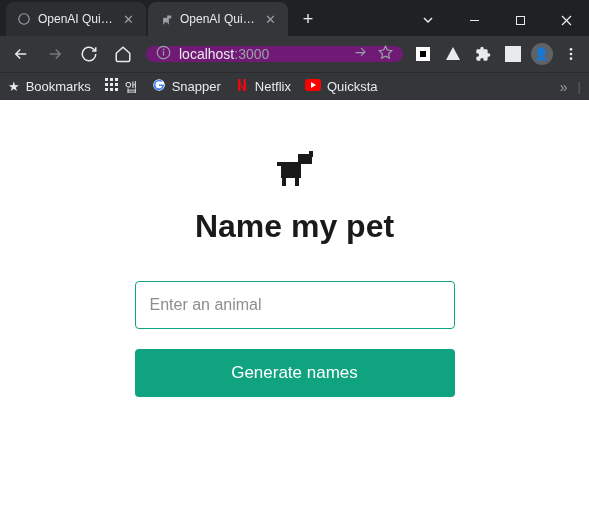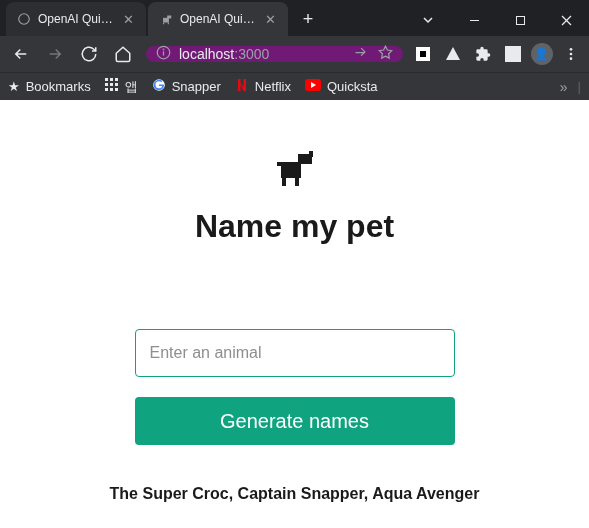--- a/index.html
+++ b/index.html
@@ -37,23 +37,23 @@
     .bm-right { margin-left: auto; display: flex; align-items: center; gap: 10px; }
     .bm-folder { width: 14px; height: 11px; background: #f5c518; border-radius: 1px; position: relative; }
     .bm-folder::before { content: ''; position: absolute; top: -3px; left: 0; width: 6px; height: 3px; background: #f5c518; border-radius: 1px 1px 0 0; }
     .chevrons { color: #9aa0a6; font-size: 14px; }
     
     
     .page { background: #fff; height: 428px; display: flex; flex-direction: column; align-items: center; padding-top: 48px; }
     .dog-icon { margin-bottom: 16px; }
     .page-title { font-size: 32px; font-weight: 700; color: #1a1a1a; margin-bottom: 36px; }
     .input-wrap { width: 320px; margin-bottom: 20px; }
-    .animal-input { width: 100%; height: 48px; border: 1px solid #10a37f; border-radius: 4px; padding: 0 14px; font-size: 16px; color: #4d7c0f; outline: none; margin-top: 48px; }
+    .animal-input { width: 100%; height: 48px; border: 1px solid #10a37f; border-radius: 4px; padding: 0 14px; font-size: 16px; color: #4d7c0f; outline: none; }
     .animal-input::placeholder { color: #8e8e8e; }
-    .gen-btn { width: 320px; height: 48px; background: #10a37f; border: none; border-radius: 4px; color: #fff; font-size: 20px; cursor: pointer; margin-bottom: 40px; }
+    .gen-btn { width: 320px; height: 48px; background: #10a37f; border: none; border-radius: 4px; color: #fff; font-size: 17px; cursor: pointer; margin-bottom: 52px; }
     .result { font-size: 16px; font-weight: 700; color: #1a1a1a; }
   </style>
 </head>
 <body>
 
 <div class="window-chrome">
   <div class="titlebar">
     <div class="tabs">
       <div class="tab inactive">
         <span class="tab-favicon">
@@ -231,14 +231,13 @@
       <rect x="9" y="30" width="4" height="8"></rect>
       <rect x="22" y="30" width="4" height="8"></rect>
       <rect x="4" y="14" width="5" height="4"></rect>
     </svg>
   </div>
   <h1 class="page-title">Name my pet</h1>
   <div class="input-wrap">
     <input class="animal-input" type="text" placeholder="Enter an animal" style="">
   </div>
   <button class="gen-btn">Generate names</button>
-  <div class="result">The Super Croc, Captain Snapper, Aqua Avenger</div>
 </div>
 
 </body></html>

